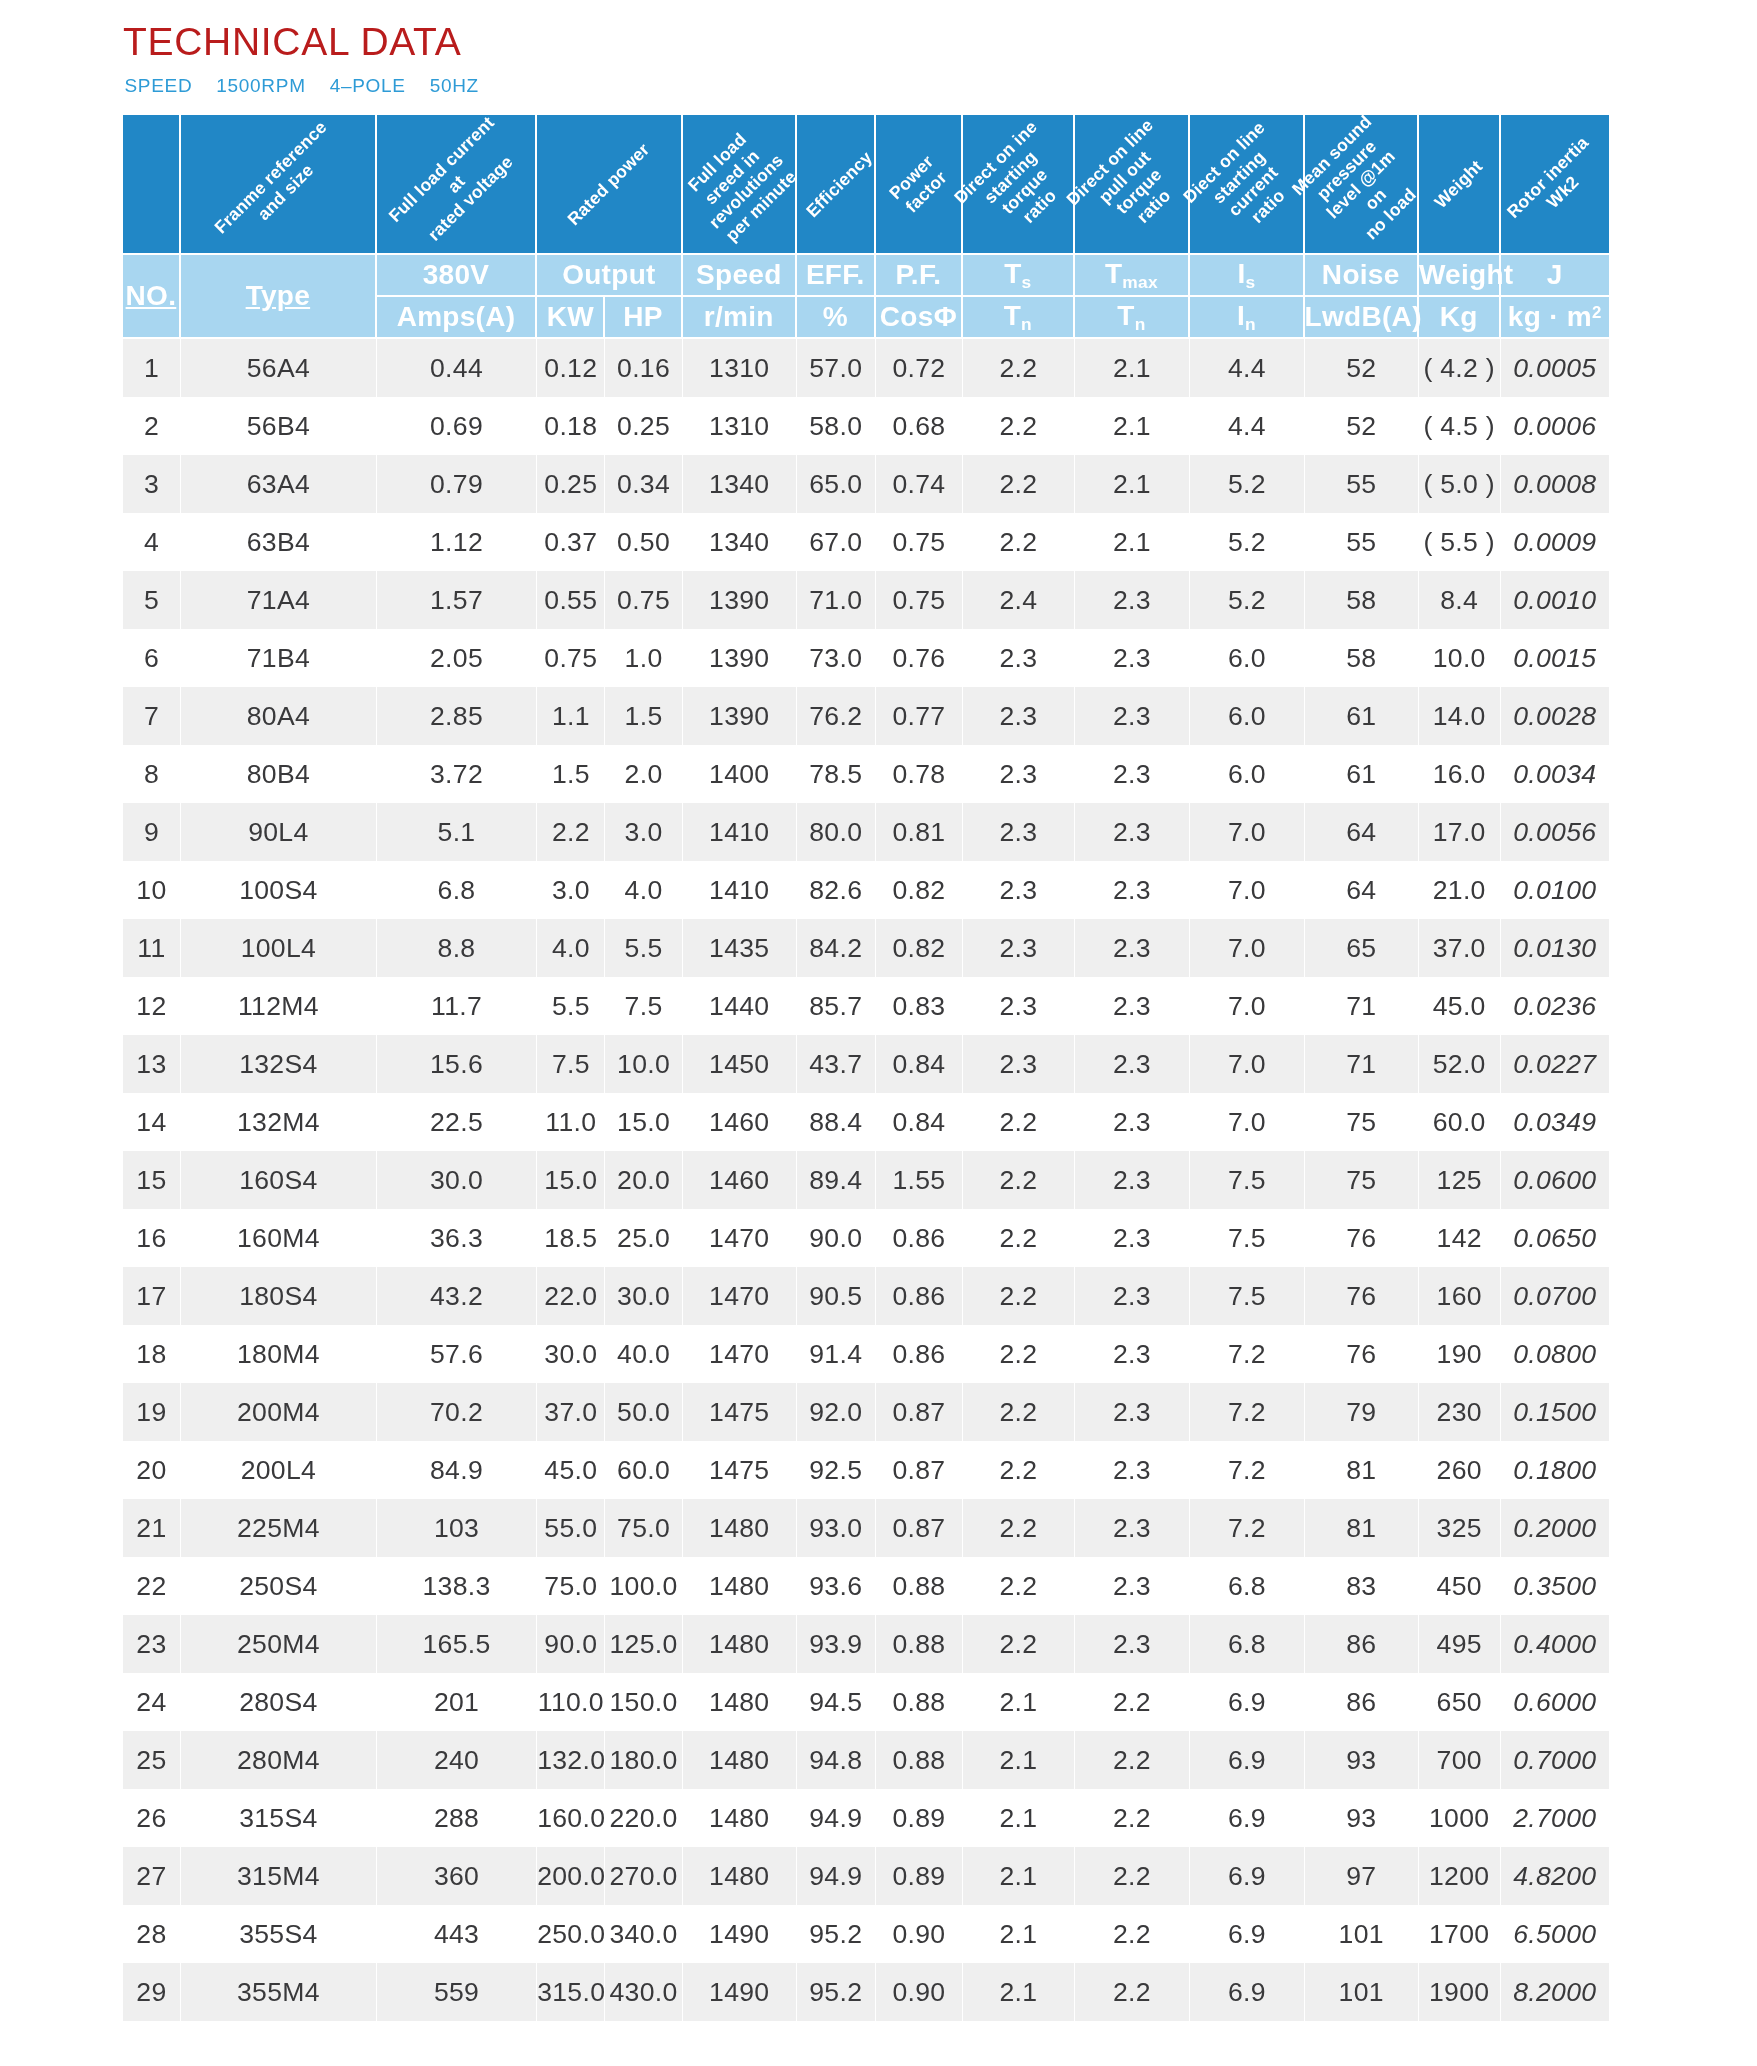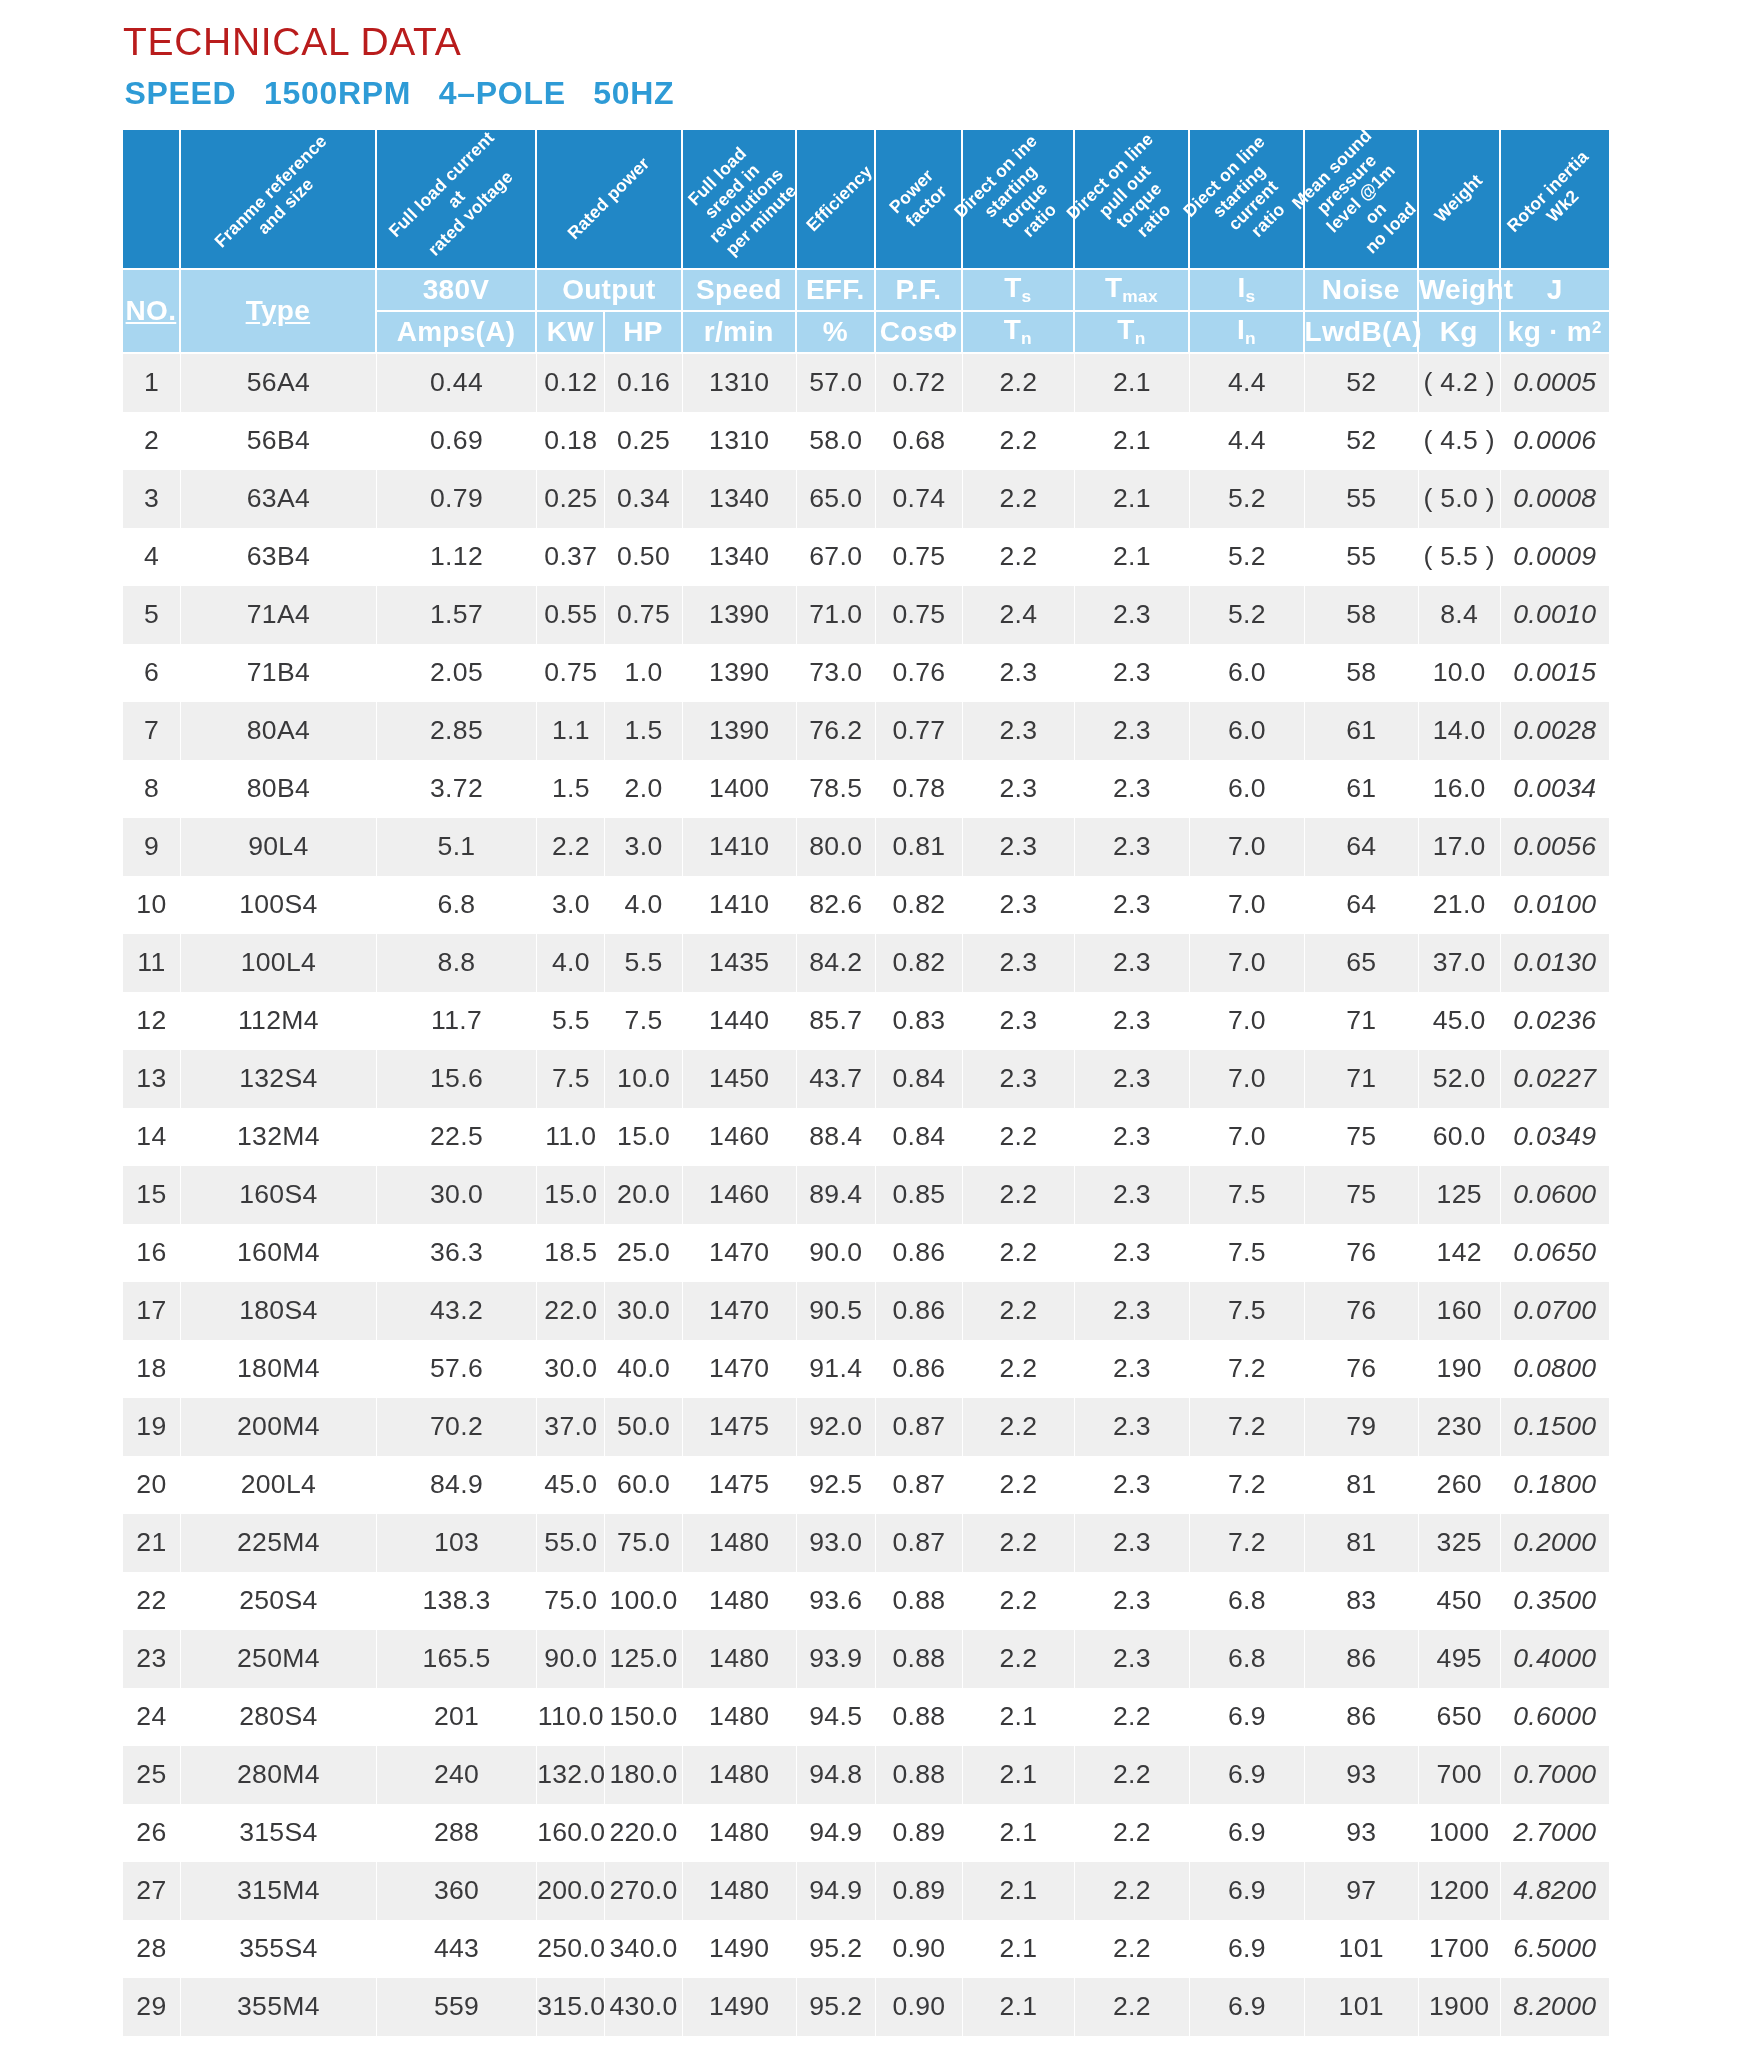--- a/index.html
+++ b/index.html
@@ -9,21 +9,21 @@
     position:relative;
   }
   .page { position:absolute; left:123px; top:0; width:1486px; }
   .title {
     margin:21px 0 0 0;
     font-size:39px; line-height:1.1; font-weight:normal;
     color:#b91c1c; letter-spacing:0.7px;
   }
   .subtitle {
     margin:12.6px 0 0 1.4px;
-    font-size:32px; line-height:1.1; font-weight:bold;
+    font-size:19px; line-height:1.1; font-weight:normal;
     color:#2e9bd6; word-spacing:18px; letter-spacing:0.7px;
   }
   table.tech {
     margin-top:18px;
     border-collapse:separate; border-spacing:0;
     table-layout:fixed; width:1486px;
   }
   col.c1{width:3.9%} col.c2{width:13.2%} col.c3{width:10.8%} col.c4{width:4.6%}
   col.c5{width:5.2%} col.c6{width:7.7%} col.c7{width:5.3%} col.c8{width:5.9%}
   col.c9{width:7.5%} col.c10{width:7.8%} col.c11{width:7.7%} col.c12{width:7.7%}
@@ -377,21 +377,21 @@
           <td>0.0349</td>
         </tr>
         <tr>
           <td>15</td>
           <td>160S4</td>
           <td>30.0</td>
           <td>15.0</td>
           <td>20.0</td>
           <td>1460</td>
           <td>89.4</td>
-          <td>0.85</td>
+          <td>1.55</td>
           <td>2.2</td>
           <td>2.3</td>
           <td>7.5</td>
           <td>75</td>
           <td>125</td>
           <td>0.0600</td>
         </tr>
         <tr>
           <td>16</td>
           <td>160M4</td>

